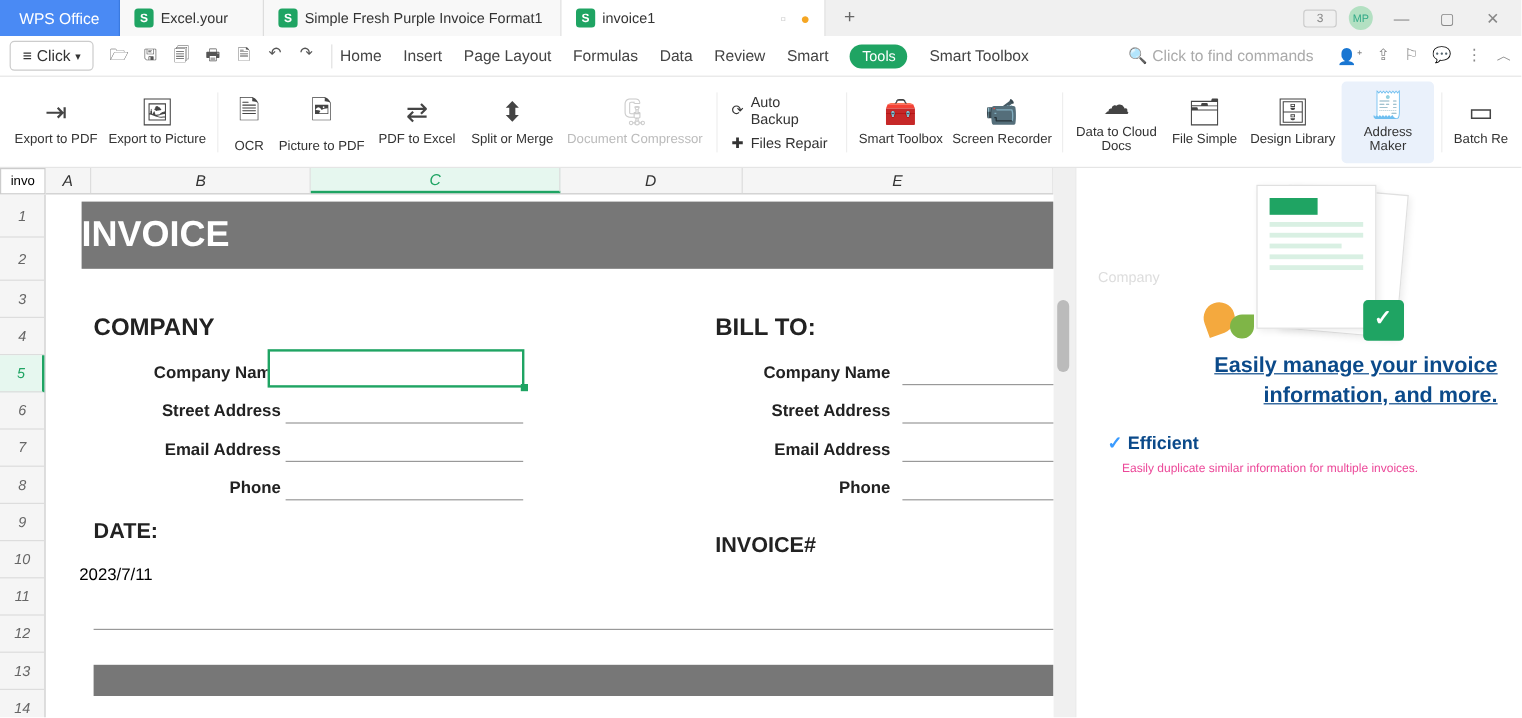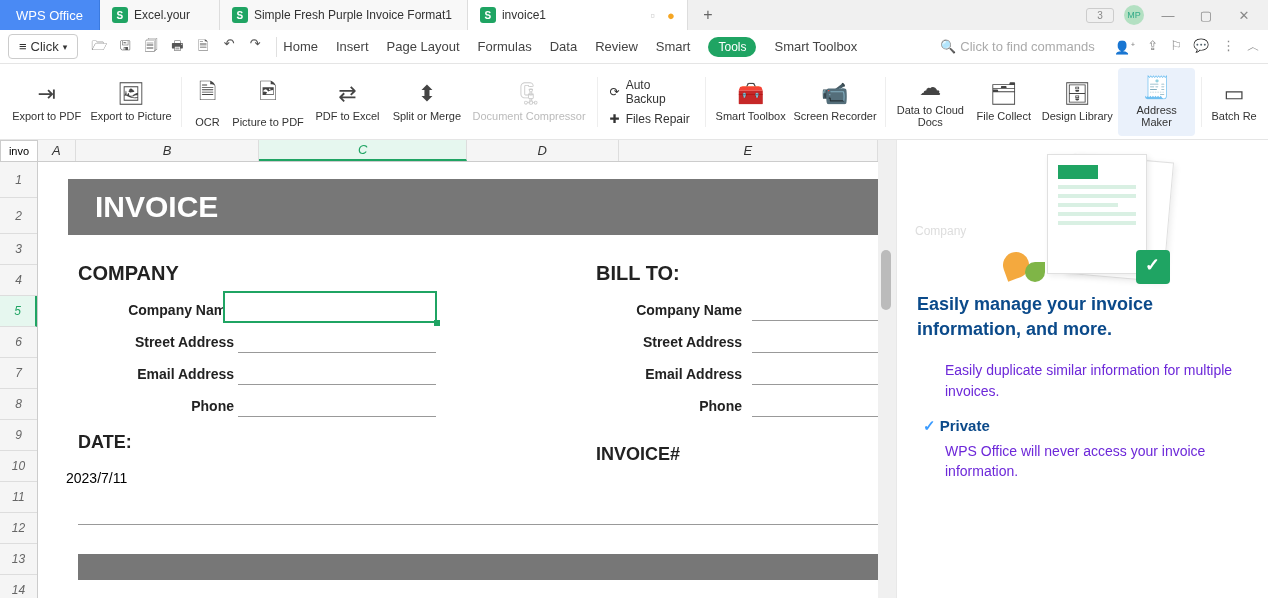--- a/index.html
+++ b/index.html
@@ -46,21 +46,21 @@
 .sheet { flex: 1; position: relative; overflow: hidden; }
 .namebox { position: absolute; top: 0; left: 0; width: 38px; height: 22px; border: 1px solid #ccc; display:flex; align-items:center; justify-content:center; font-size:11px; background:#fff; z-index:3;}
 .colhdrs { position: absolute; top: 0; left: 38px; right: 0; height: 22px; display: flex; background: #f5f5f5; border-bottom:1px solid #ccc; }
 .colhdr { border-right: 1px solid #ddd; text-align: center; font-size: 13px; color: #333; display:flex; align-items:center; justify-content:center; font-style: italic; }
 .colhdr.active { background: #e6f7ef; border-bottom: 2px solid #1fa463; color: #1fa463; }
 .rowhdrs { position: absolute; top: 22px; left: 0; width: 38px; background: #f5f5f5; border-right:1px solid #ccc; }
 .rowhdr { height: 31px; border-bottom: 1px solid #ddd; text-align: center; font-size: 12px; color:#666; display:flex; align-items:center; justify-content:center; font-style: italic;}
 .rowhdr.active { background: #e6f7ef; border-right:2px solid #1fa463; color:#1fa463;}
 .cells { position: absolute; top: 22px; left: 38px; right: 0; bottom: 0; }
 
-.invoice-banner { position:absolute; top: 17px; left: 30px; right: 0; height: 56px; background: #777; color:#fff; font-size: 30px; font-weight: bold; display:flex; align-items:center; padding-left: 27px; }
+.invoice-banner { position:absolute; top: 6px; left: 30px; right: 0; height: 56px; background: #777; color:#fff; font-size: 30px; font-weight: bold; display:flex; align-items:center; padding-left: 0; }
 .section-h { font-size: 20px; font-weight: bold; color: #222; position:absolute; }
 .field-lbl { position:absolute; font-size: 14px; font-weight: bold; color:#222; text-align:right; }
 .field-line { position:absolute; border-bottom: 1px solid #999; height: 0; }
 .active-cell { position:absolute; border: 2px solid #1fa463; background: #fff; }
 .active-handle { position:absolute; width:6px; height:6px; background:#1fa463; }
 .date-val { position:absolute; font-size: 14px; }
 
 .vscroll { width: 18px; background: #f0f0f0; position: relative; }
 .vscroll .thumb { position: absolute; top: 110px; left: 3px; width: 10px; height: 60px; background: #bbb; border-radius: 5px; }
 
@@ -69,25 +69,25 @@
 .panel-illus { height: 130px; position: relative; display:flex; justify-content:center; }
 .doc-card { width: 100px; height: 120px; background:#fff; border:1px solid #e0e0e0; box-shadow: 2px 2px 6px rgba(0,0,0,0.08); position:absolute; }
 .doc-card.back { transform: rotate(5deg); left: 152px; top: 4px; }
 .doc-card.front { left: 130px; top: 0; }
 .doc-card .bar1 { height: 14px; background:#1fa463; margin: 10px 10px 6px; width: 40px;}
 .doc-card .bar2 { height: 4px; background:#d9f0e3; margin: 5px 10px; }
 .badge-check { position:absolute; right: 78px; bottom: 0; width: 34px; height: 34px; background:#1fa463; border-radius:4px 4px 4px 4px; transform: rotate(0deg); }
 .badge-check::after { content:"✓"; color:#fff; font-size:18px; position:absolute; left:9px; top:4px; font-weight:bold;}
 .leaf { position:absolute; left:86px; bottom:6px; width:26px; height:26px; background:#f4a93e; border-radius:50% 50% 50% 0; transform:rotate(-20deg);}
 .leaf2 { position:absolute; left:108px; bottom:2px; width:20px; height:20px; background:#7fb547; border-radius:50% 0 50% 50%;}
-.panel-title { text-align:left; font-size: 18px; font-weight: bold; color:#0b4a8a; margin: 8px 0 18px; line-height:1.4;}
+.panel-title { text-align:right; font-size: 18px; font-weight: bold; color:#0b4a8a; margin: 8px 0 18px; line-height:1.4;text-decoration:underline;}
 .feat { margin: 8px 0 16px 6px; }
 .feat-h { color:#0b4a8a; font-weight:bold; font-size:15px; }
 .feat-h::before { content:"✓ "; color:#3a9bff; }
-.feat-d { color:#6d28d9; font-size: 14px; margin: 6px 0 0 22px; line-height:1.45;}
+.feat-d { color:#ec4899; font-size: 10px; margin: 6px 0 0 12px; line-height:1.45;}
 .cta { background:#1a7bd6; color:#fff; padding: 10px 22px; font-size:14px; border-radius:3px; position:absolute; right: 34px; bottom: 6px;}
 
 .ghost { position:absolute; color:#ddd; font-size:12px; }
 </style>
 </head>
 <body>
 
 <div class="titlebar">
   <div class="app-tab">WPS Office</div>
   <div class="doc-tab">
@@ -198,21 +198,21 @@
       <div class="rib-ico">📹</div>
       <div>Screen Recorder</div>
     </div>
   <div class="rib-sep"></div>
   <div class="rib-btn">
       <div class="rib-ico">☁</div>
       <div>Data to Cloud Docs</div>
     </div>
   <div class="rib-btn" style="width:66px">
       <div class="rib-ico">🗂</div>
-      <div>File Collect</div>
+      <div>File Simple</div>
     </div>
   <div class="rib-btn">
       <div class="rib-ico">🗄</div>
       <div>Design Library</div>
     </div>
   <div class="rib-btn sel">
       <div class="rib-ico">🧾</div>
       <div>Address Maker</div>
     </div>
   <div class="rib-sep"></div>
@@ -296,20 +296,17 @@
           <div class="bar2" style="width:60px"></div>
           <div class="bar2"></div>
           <div class="bar2"></div>
         </div>
       <div class="leaf"></div>
         <div class="leaf2"></div>
       <div class="badge-check"></div>
     </div>
     <div class="panel-title">Easily manage your invoice information, and more.</div>
     <div class="feat">
+      <div class="feat-h">Efficient</div>
       <div class="feat-d">Easily duplicate similar information for multiple invoices.</div>
     </div>
-    <div class="feat">
-      <div class="feat-h">Private</div>
-      <div class="feat-d">WPS Office will never access your invoice information.</div>
-    </div>
   </div>
 </div>
 
 </body></html>

